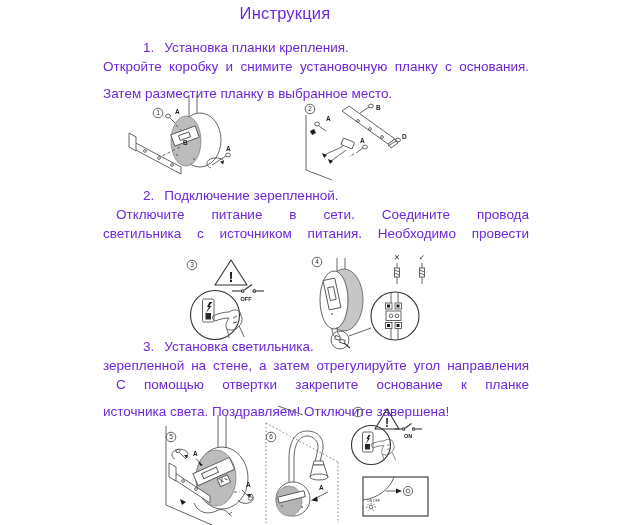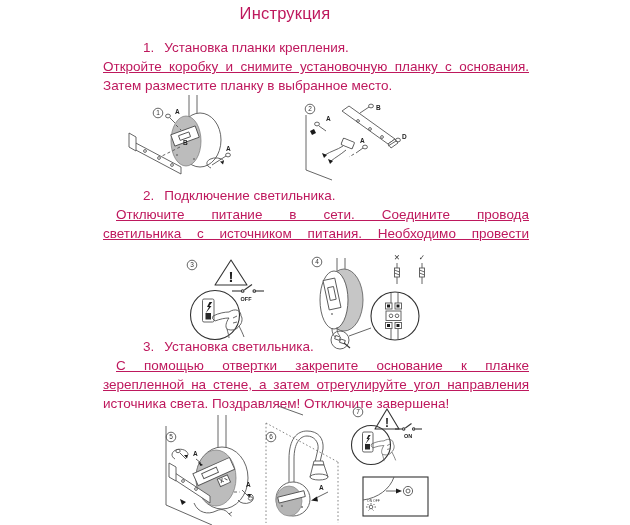--- a/index.html
+++ b/index.html
@@ -1,26 +1,26 @@
 <!DOCTYPE html>
 <html><head>
 <meta charset="utf-8">
 <style>
   html,body { margin:0; padding:0; background:#fff; }
   .page {
     position:relative; width:630px; height:525px; background:#fff; overflow:hidden;
-    font-family:"Liberation Sans", sans-serif; color:#be185d;
+    font-family:"Liberation Sans", sans-serif; color:#6d28d9;
   }
   .title { position:absolute; top:4px; left:0; width:570px; text-align:center;
            font-size:16.5px; letter-spacing:0.2px; }
   .heading { position:absolute; left:143px; font-size:13.5px; font-weight:normal; white-space:nowrap; }
   .heading .num { display:inline-block; margin-right:10px; }
   .body { position:absolute; left:103px; width:426px; font-size:13.5px; line-height:19px; }
-  .jline { text-align:justify; text-align-last:justify;text-decoration:underline; }
-  .lline { text-align:left; }
+  .jline { text-align:justify; text-align-last:justify; }
+  .lline { text-align:left;margin-top:8px; }
   .indent { text-indent:13px; }
   .fig { position:absolute; }
   svg { display:block; overflow:visible; }
   .ln  { stroke:#555; stroke-width:0.9; fill:none; }
   .lnd { stroke:#555; stroke-width:0.9; fill:none; stroke-dasharray:3,2.5; }
   .dot { stroke:#777; stroke-width:0.9; fill:none; stroke-dasharray:1.6,2.2; }
   .wh  { fill:#fff; stroke:#555; stroke-width:0.9; }
   .gy  { fill:#bcbcbc; stroke:#777; stroke-width:0.7; }
   .gy2 { fill:#c6c6c6; stroke:#666; stroke-width:0.9; }
   .bk  { fill:#1a1a1a; stroke:none; }
@@ -131,21 +131,21 @@
     </g>
     <g>
       <line x1="56" y1="55" x2="63" y2="50" class="ln"></line>
       <ellipse cx="65" cy="49" rx="2.4" ry="1.9" class="ln"></ellipse>
       <line x1="54" y1="56" x2="49" y2="59" class="lnd"></line>
     </g>
     <text x="60" y="45" class="lbl">A</text>
   </svg>
 
   <div class="heading" style="top:188px">
-    <span class="num">2.</span><span>Подключение светильника.</span>
+    <span class="num">2.</span><span>Подключение зерепленной.</span>
   </div>
   <div class="body" style="top:205px">
     <div class="jline indent">Отключите питание в сети. Соедините провода</div>
     <div class="jline">светильника с источником питания. Необходимо провести</div>
   </div>
 
   <svg class="fig" style="left:185px;top:258px" width="80" height="82" viewBox="0 0 80 82">
     <g>
       <circle cx="7" cy="7" r="4.8" class="ln"></circle>
       <text x="7" y="9.4" class="badge-t">3</text>
@@ -236,22 +236,22 @@
       <rect x="109.5" y="16" width="5" height="9" class="wh"></rect>
       <path d="M109.5,18 l5,2 M109.5,21 l5,2" class="ln"></path>
       <line x1="112" y1="25" x2="112" y2="32" class="ln"></line>
     </g>
   </svg>
 
   <div class="heading" style="top:339px">
     <span class="num">3.</span><span>Установка светильника.</span>
   </div>
   <div class="body" style="top:356px">
+    <div class="jline">зерепленной на стене, а затем отрегулируйте угол направления</div>
     <div class="jline indent">С помощью отвертки закрепите основание к планке</div>
-    <div class="jline">зерепленной на стене, а затем отрегулируйте угол направления</div>
     <div class="lline">источника света. Поздравляем! Отключите завершена!</div>
   </div>
 
   <svg class="fig" style="left:150px;top:408px" width="165" height="117" viewBox="0 0 165 117">
     <g>
       <line x1="16" y1="18" x2="16" y2="97" class="ln"></line>
       <line x1="16" y1="97" x2="62" y2="117" class="ln"></line>
     </g>
     <g>
       <circle cx="21" cy="29" r="4.8" class="ln"></circle>

